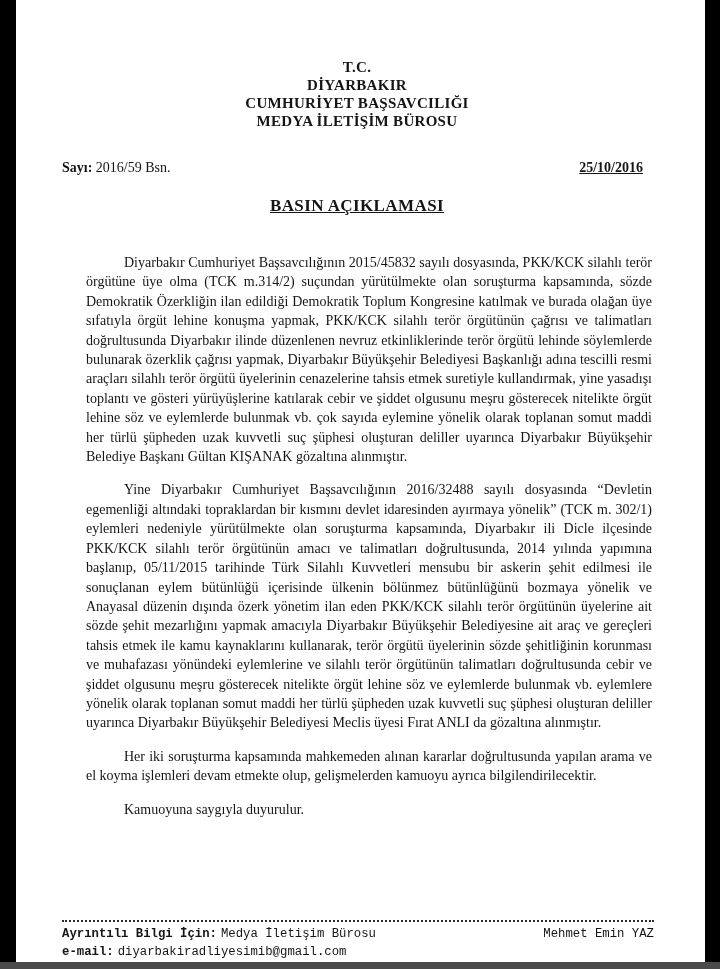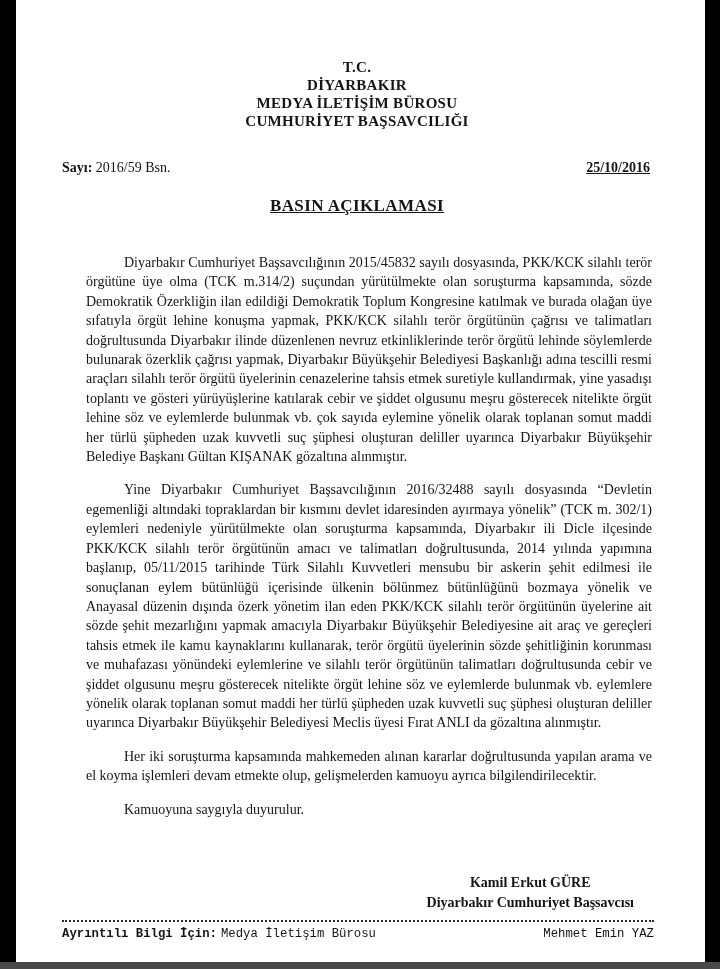--- a/index.html
+++ b/index.html
@@ -50,21 +50,21 @@
     margin-top: 30px;
     display: flex;
     justify-content: space-between;
     align-items: baseline;
     font-size: 14px;
   }
   .meta-number .label { font-weight: bold; }
   .meta-date {
     font-weight: bold;
     text-decoration: underline;
-    margin-right: 2px;
+    margin-right: 9px;
   }
   .doc-title {
     margin-top: 20px;
     text-align: center;
     font-weight: bold;
     font-size: 17px;
     text-decoration: underline;
     letter-spacing: 0.4px;
   }
   .body-text {
@@ -116,48 +116,48 @@
 
 <div class="scan-bar-left"></div>
 <div class="scan-bar-right"></div>
 <div class="scan-strip-bottom"></div>
 
 <div class="page">
 
   <div class="letterhead">
     <div>T.C.</div>
     <div>DİYARBAKIR</div>
+    <div>CUMHURİYET BAŞSAVCILIĞI</div>
     <div>MEDYA İLETİŞİM BÜROSU</div>
-    <div>CUMHURİYET BAŞSAVCILIĞI</div>
   </div>
 
   <div class="meta-row">
     <div class="meta-number"><span class="label">Sayı:</span><span> 2016/59 Bsn.</span></div>
     <div class="meta-date">25/10/2016</div>
   </div>
 
   <div class="doc-title">BASIN AÇIKLAMASI</div>
 
   <div class="body-text">
     <p>Diyarbakır Cumhuriyet Başsavcılığının 2015/45832 sayılı dosyasında, PKK/KCK silahlı terör örgütüne üye olma (TCK m.314/2) suçundan yürütülmekte olan soruşturma kapsamında, sözde Demokratik Özerkliğin ilan edildiği  Demokratik Toplum Kongresine katılmak ve burada olağan üye sıfatıyla örgüt lehine konuşma yapmak,  PKK/KCK silahlı terör örgütünün çağrısı ve talimatları doğrultusunda Diyarbakır ilinde düzenlenen nevruz etkinliklerinde terör örgütü lehinde söylemlerde bulunarak özerklik çağrısı yapmak, Diyarbakır Büyükşehir Belediyesi Başkanlığı adına tescilli resmi araçları silahlı terör örgütü üyelerinin cenazelerine tahsis etmek suretiyle kullandırmak, yine  yasadışı toplantı ve gösteri yürüyüşlerine katılarak cebir ve şiddet olgusunu meşru gösterecek nitelikte örgüt lehine söz ve eylemlerde  bulunmak vb. çok sayıda eylemine yönelik olarak toplanan somut maddi her türlü şüpheden uzak kuvvetli suç şüphesi oluşturan deliller uyarınca Diyarbakır Büyükşehir Belediye  Başkanı Gültan KIŞANAK gözaltına alınmıştır.</p>
     <p>Yine Diyarbakır Cumhuriyet Başsavcılığının 2016/32488 sayılı dosyasında “Devletin egemenliği altındaki topraklardan bir kısmını devlet idaresinden ayırmaya yönelik” (TCK m. 302/1) eylemleri nedeniyle yürütülmekte olan soruşturma kapsamında, Diyarbakır ili Dicle ilçesinde PKK/KCK silahlı terör örgütünün amacı ve talimatları doğrultusunda, 2014 yılında yapımına başlanıp, 05/11/2015 tarihinde Türk Silahlı Kuvvetleri mensubu bir askerin şehit edilmesi ile sonuçlanan eylem bütünlüğü içerisinde ülkenin bölünmez bütünlüğünü bozmaya yönelik ve Anayasal düzenin dışında özerk yönetim ilan eden  PKK/KCK silahlı terör örgütünün üyelerine ait sözde şehit mezarlığını yapmak amacıyla Diyarbakır Büyükşehir Belediyesine ait araç ve gereçleri tahsis etmek ile kamu kaynaklarını kullanarak,  terör örgütü üyelerinin sözde şehitliğinin korunması ve muhafazası yönündeki eylemlerine ve silahlı terör örgütünün talimatları doğrultusunda cebir ve şiddet olgusunu meşru gösterecek nitelikte örgüt lehine söz ve eylemlerde bulunmak vb. eylemlere  yönelik olarak toplanan somut maddi her türlü şüpheden uzak kuvvetli suç şüphesi oluşturan deliller uyarınca Diyarbakır Büyükşehir Belediyesi  Meclis üyesi Fırat ANLI da gözaltına alınmıştır.</p>
     <p>Her iki soruşturma kapsamında mahkemeden alınan kararlar doğrultusunda yapılan arama ve el koyma işlemleri devam etmekte olup, gelişmelerden kamuoyu ayrıca bilgilendirilecektir.</p>
     <p class="closing">Kamuoyuna saygıyla duyurulur.</p>
   </div>
 
-  <div class="signature">
-    <div>Kamil Erkut GÜRE</div>
-    <div>Diyarbakır Cumhuriyet Başsavcısı</div>
-  </div>
 
   <div class="footer">
     <div class="footer-row">
       <span class="grp">
           <b>Ayrıntılı Bilgi İçin:</b>
           <span>Medya İletişim Bürosu</span>
         </span>
       <span>Mehmet Emin YAZ</span>
     </div>
     <div class="footer-row">
+      <span class="grp">
+          <b>e-mail:</b>
+          <span>diyarbakiradliyesimib@gmail.com</span>
+        </span>
     </div>
   </div>
 
 </div>
 
 </body></html>

